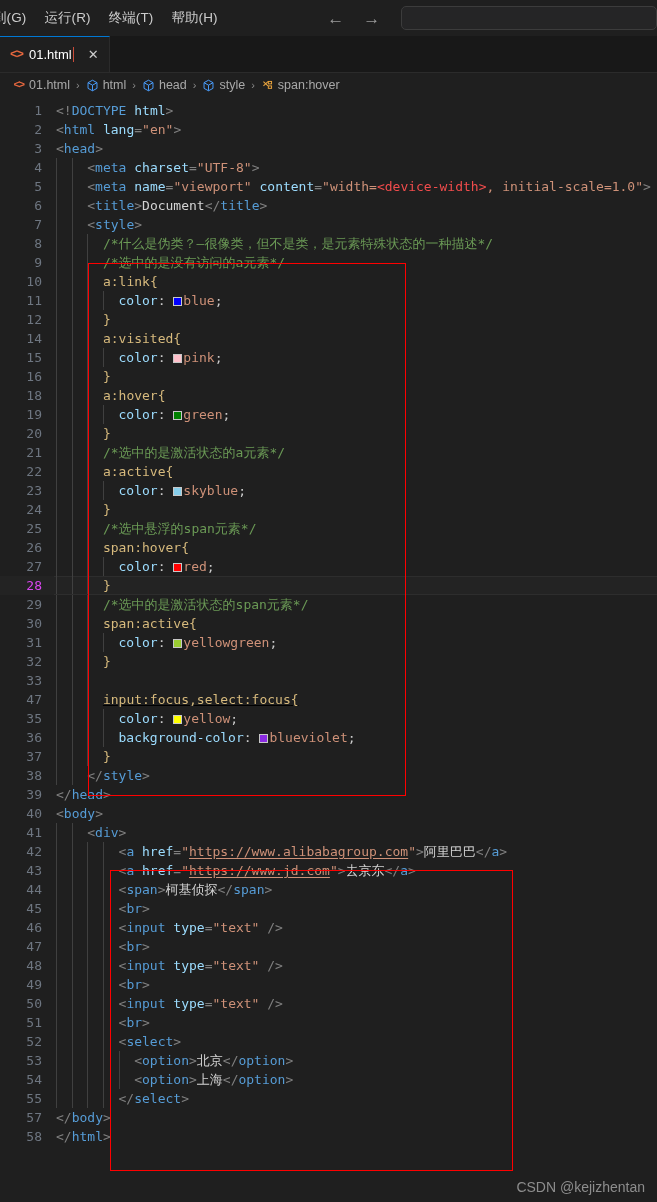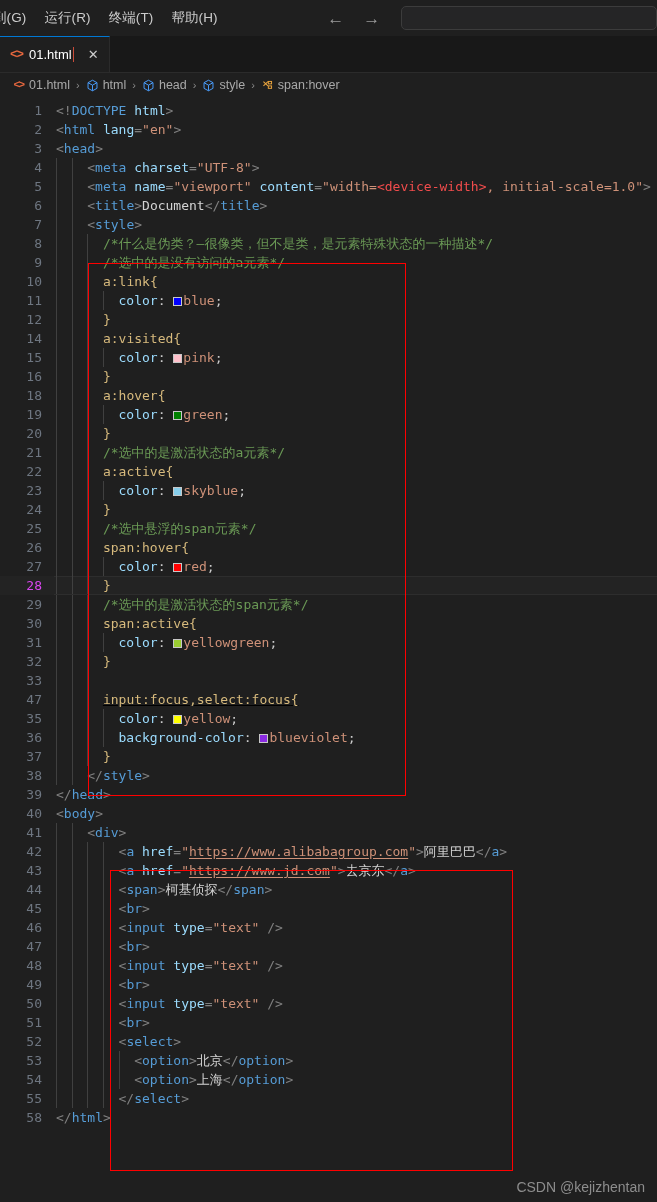--- a/index.html
+++ b/index.html
@@ -370,20 +370,21 @@
       <div class="line"><div class="ln">46</div><div class="code"><span class="ig" style="left: 0px;"></span><span class="ig" style="left: 15.64px;"></span><span class="ig" style="left: 31.28px;"></span><span class="ig" style="left: 46.92px;"></span><span style="margin-left: 62.56px;"><span class="t-punc">&lt;</span><span class="t-tag">input</span><span class="t-txt"> </span><span class="t-attr">type</span><span class="t-punc">=</span><span class="t-str">"text"</span><span class="t-txt"> </span><span class="t-punc">/&gt;</span></span></div></div>
       <div class="line"><div class="ln">47</div><div class="code"><span class="ig" style="left: 0px;"></span><span class="ig" style="left: 15.64px;"></span><span class="ig" style="left: 31.28px;"></span><span class="ig" style="left: 46.92px;"></span><span style="margin-left: 62.56px;"><span class="t-punc">&lt;</span><span class="t-tag">br</span><span class="t-punc">&gt;</span></span></div></div>
       <div class="line"><div class="ln">48</div><div class="code"><span class="ig" style="left: 0px;"></span><span class="ig" style="left: 15.64px;"></span><span class="ig" style="left: 31.28px;"></span><span class="ig" style="left: 46.92px;"></span><span style="margin-left: 62.56px;"><span class="t-punc">&lt;</span><span class="t-tag">input</span><span class="t-txt"> </span><span class="t-attr">type</span><span class="t-punc">=</span><span class="t-str">"text"</span><span class="t-txt"> </span><span class="t-punc">/&gt;</span></span></div></div>
       <div class="line"><div class="ln">49</div><div class="code"><span class="ig" style="left: 0px;"></span><span class="ig" style="left: 15.64px;"></span><span class="ig" style="left: 31.28px;"></span><span class="ig" style="left: 46.92px;"></span><span style="margin-left: 62.56px;"><span class="t-punc">&lt;</span><span class="t-tag">br</span><span class="t-punc">&gt;</span></span></div></div>
       <div class="line"><div class="ln">50</div><div class="code"><span class="ig" style="left: 0px;"></span><span class="ig" style="left: 15.64px;"></span><span class="ig" style="left: 31.28px;"></span><span class="ig" style="left: 46.92px;"></span><span style="margin-left: 62.56px;"><span class="t-punc">&lt;</span><span class="t-tag">input</span><span class="t-txt"> </span><span class="t-attr">type</span><span class="t-punc">=</span><span class="t-str">"text"</span><span class="t-txt"> </span><span class="t-punc">/&gt;</span></span></div></div>
       <div class="line"><div class="ln">51</div><div class="code"><span class="ig" style="left: 0px;"></span><span class="ig" style="left: 15.64px;"></span><span class="ig" style="left: 31.28px;"></span><span class="ig" style="left: 46.92px;"></span><span style="margin-left: 62.56px;"><span class="t-punc">&lt;</span><span class="t-tag">br</span><span class="t-punc">&gt;</span></span></div></div>
       <div class="line"><div class="ln">52</div><div class="code"><span class="ig" style="left: 0px;"></span><span class="ig" style="left: 15.64px;"></span><span class="ig" style="left: 31.28px;"></span><span class="ig" style="left: 46.92px;"></span><span style="margin-left: 62.56px;"><span class="t-punc">&lt;</span><span class="t-tag">select</span><span class="t-punc">&gt;</span></span></div></div>
       <div class="line"><div class="ln">53</div><div class="code"><span class="ig" style="left: 0px;"></span><span class="ig" style="left: 15.64px;"></span><span class="ig" style="left: 31.28px;"></span><span class="ig" style="left: 46.92px;"></span><span class="ig" style="left: 62.56px;"></span><span style="margin-left: 78.2px;"><span class="t-punc">&lt;</span><span class="t-tag">option</span><span class="t-punc">&gt;</span><span class="t-txt">北京</span><span class="t-punc">&lt;/</span><span class="t-tag">option</span><span class="t-punc">&gt;</span></span></div></div>
       <div class="line"><div class="ln">54</div><div class="code"><span class="ig" style="left: 0px;"></span><span class="ig" style="left: 15.64px;"></span><span class="ig" style="left: 31.28px;"></span><span class="ig" style="left: 46.92px;"></span><span class="ig" style="left: 62.56px;"></span><span style="margin-left: 78.2px;"><span class="t-punc">&lt;</span><span class="t-tag">option</span><span class="t-punc">&gt;</span><span class="t-txt">上海</span><span class="t-punc">&lt;/</span><span class="t-tag">option</span><span class="t-punc">&gt;</span></span></div></div>
       <div class="line"><div class="ln">55</div><div class="code"><span class="ig" style="left: 0px;"></span><span class="ig" style="left: 15.64px;"></span><span class="ig" style="left: 31.28px;"></span><span class="ig" style="left: 46.92px;"></span><span style="margin-left: 62.56px;"><span class="t-punc">&lt;/</span><span class="t-tag">select</span><span class="t-punc">&gt;</span></span></div></div>
+      <div class="line"><div class="ln">57</div><div class="code"><span style="margin-left: 0px;"><span class="t-punc">&lt;/</span><span class="t-tag">body</span><span class="t-punc">&gt;</span></span></div></div>
       <div class="line"><div class="ln">58</div><div class="code"><span style="margin-left: 0px;"><span class="t-punc">&lt;/</span><span class="t-tag">html</span><span class="t-punc">&gt;</span></span></div></div>
     </div>
   <div id="annotations">
       <div class="redbox" style="left: 88px; top: 166px; width: 318px; height: 533px; border-color: rgb(255, 0, 0);"></div>
       <div class="redbox" style="left: 110px; top: 773px; width: 403px; height: 301px; border-color: rgb(255, 0, 0);"></div>
     </div>
   <div class="watermark">CSDN @kejizhentan</div>
 </div>
 
 </body></html>

